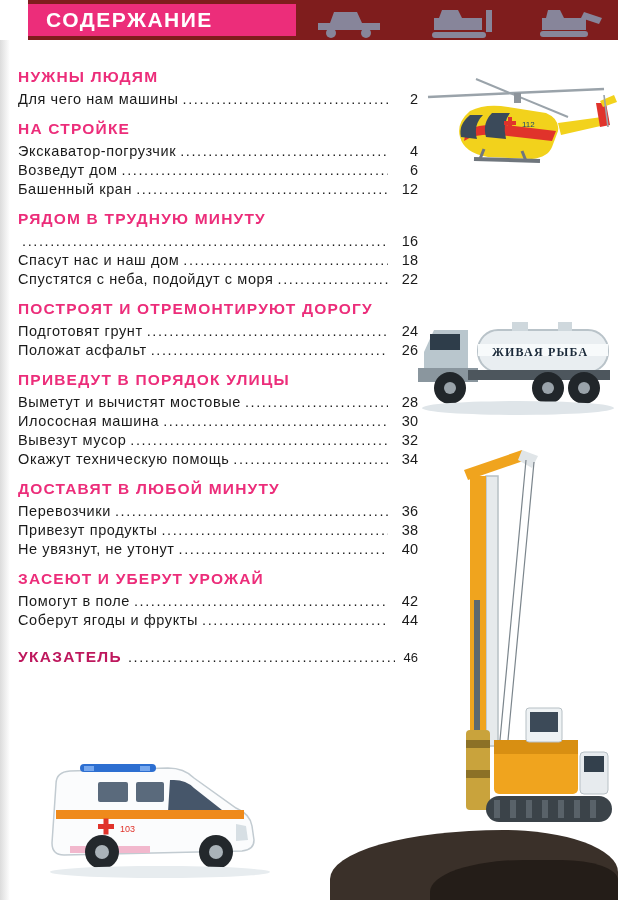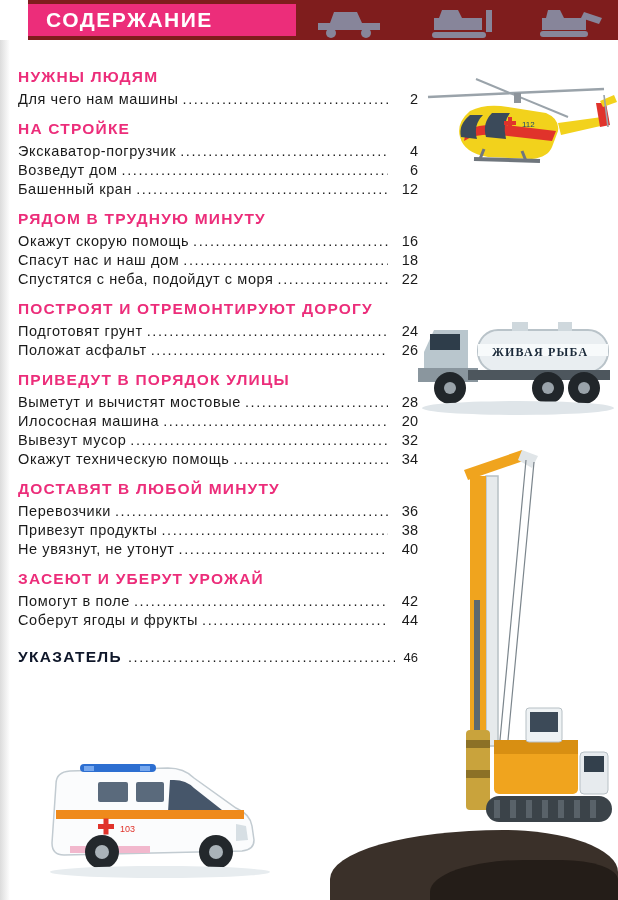--- a/index.html
+++ b/index.html
@@ -108,21 +108,21 @@
   }
 
   
   .index-row {
     display: flex;
     align-items: baseline;
     margin-top: 20px;
     white-space: nowrap;
   }
   .index-row .name {
-    color: #0f172a;
+    color: #be185d;
     font-size: 15.5px;
     font-weight: bold;
     letter-spacing: 1.3px;
   }
   .index-row .dots {
     flex: 1 1 auto;
     overflow: hidden;
     margin: 0 6px;
     color: #1a1a1a;
     font-size: 14.5px;
@@ -221,21 +221,20 @@
       <div class="entry">
         <span class="name">Башенный кран</span>
         <span class="dots">........................................................................</span>
         <span class="pg">12</span>
       </div>
     </div>
 
     <div class="section">
       <div class="sec-head">РЯДОМ В ТРУДНУЮ МИНУТУ</div>
       <div class="entry">
-        <span class="name">Окажут скорую помощь</span>
         <span class="dots">........................................................................</span>
         <span class="pg">16</span>
       </div>
       <div class="entry">
         <span class="name">Спасут нас и наш дом</span>
         <span class="dots">........................................................................</span>
         <span class="pg">18</span>
       </div>
       <div class="entry">
         <span class="name">Спустятся с неба, подойдут с моря</span>
@@ -261,21 +260,21 @@
     <div class="section">
       <div class="sec-head">ПРИВЕДУТ В ПОРЯДОК УЛИЦЫ</div>
       <div class="entry">
         <span class="name">Выметут и вычистят мостовые</span>
         <span class="dots">........................................................................</span>
         <span class="pg">28</span>
       </div>
       <div class="entry">
         <span class="name">Илососная машина</span>
         <span class="dots">........................................................................</span>
-        <span class="pg">20</span>
+        <span class="pg">30</span>
       </div>
       <div class="entry">
         <span class="name">Вывезут мусор</span>
         <span class="dots">........................................................................</span>
         <span class="pg">32</span>
       </div>
       <div class="entry">
         <span class="name">Окажут техническую помощь</span>
         <span class="dots">........................................................................</span>
         <span class="pg">34</span>

